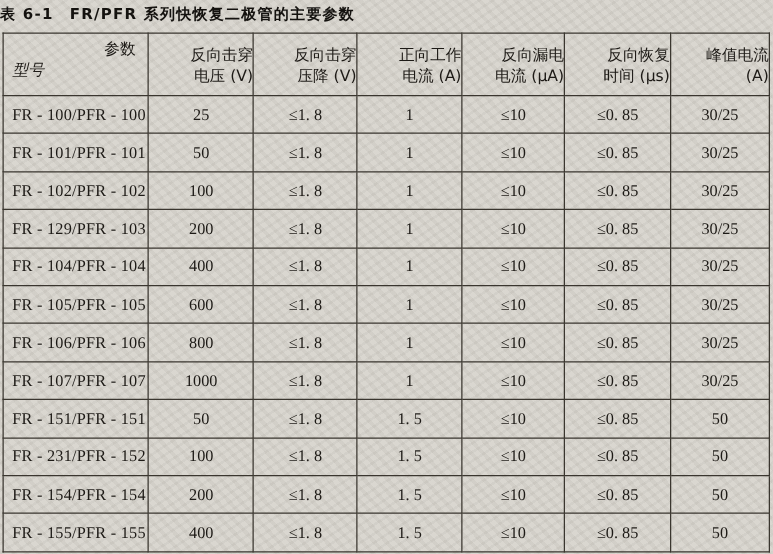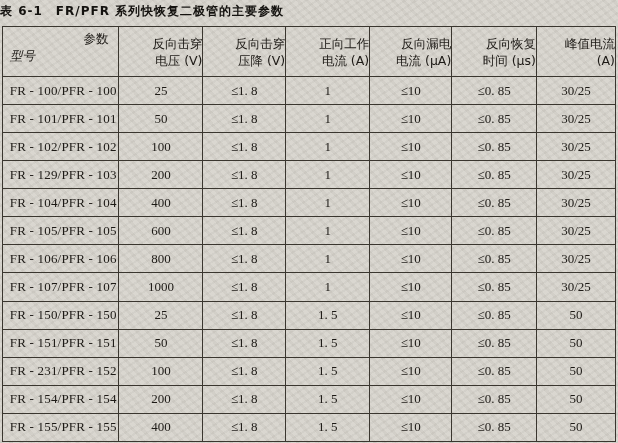--- a/index.html
+++ b/index.html
@@ -202,29 +202,20 @@
         <tr>
           <td class="model-cell">FR - 107/PFR - 107</td>
           <td class="num-cell">1000</td>
           <td class="num-cell">≤1. 8</td>
           <td class="num-cell">1</td>
           <td class="num-cell">≤10</td>
           <td class="num-cell">≤0. 85</td>
           <td class="num-cell">30/25</td>
         </tr>
         <tr>
-          <td class="model-cell">FR - 150/PFR - 150</td>
-          <td class="num-cell">25</td>
-          <td class="num-cell">≤1. 8</td>
-          <td class="num-cell">1. 5</td>
-          <td class="num-cell">≤10</td>
-          <td class="num-cell">≤0. 85</td>
-          <td class="num-cell">50</td>
-        </tr>
-        <tr>
           <td class="model-cell">FR - 151/PFR - 151</td>
           <td class="num-cell">50</td>
           <td class="num-cell">≤1. 8</td>
           <td class="num-cell">1. 5</td>
           <td class="num-cell">≤10</td>
           <td class="num-cell">≤0. 85</td>
           <td class="num-cell">50</td>
         </tr>
         <tr>
           <td class="model-cell">FR - 231/PFR - 152</td>

